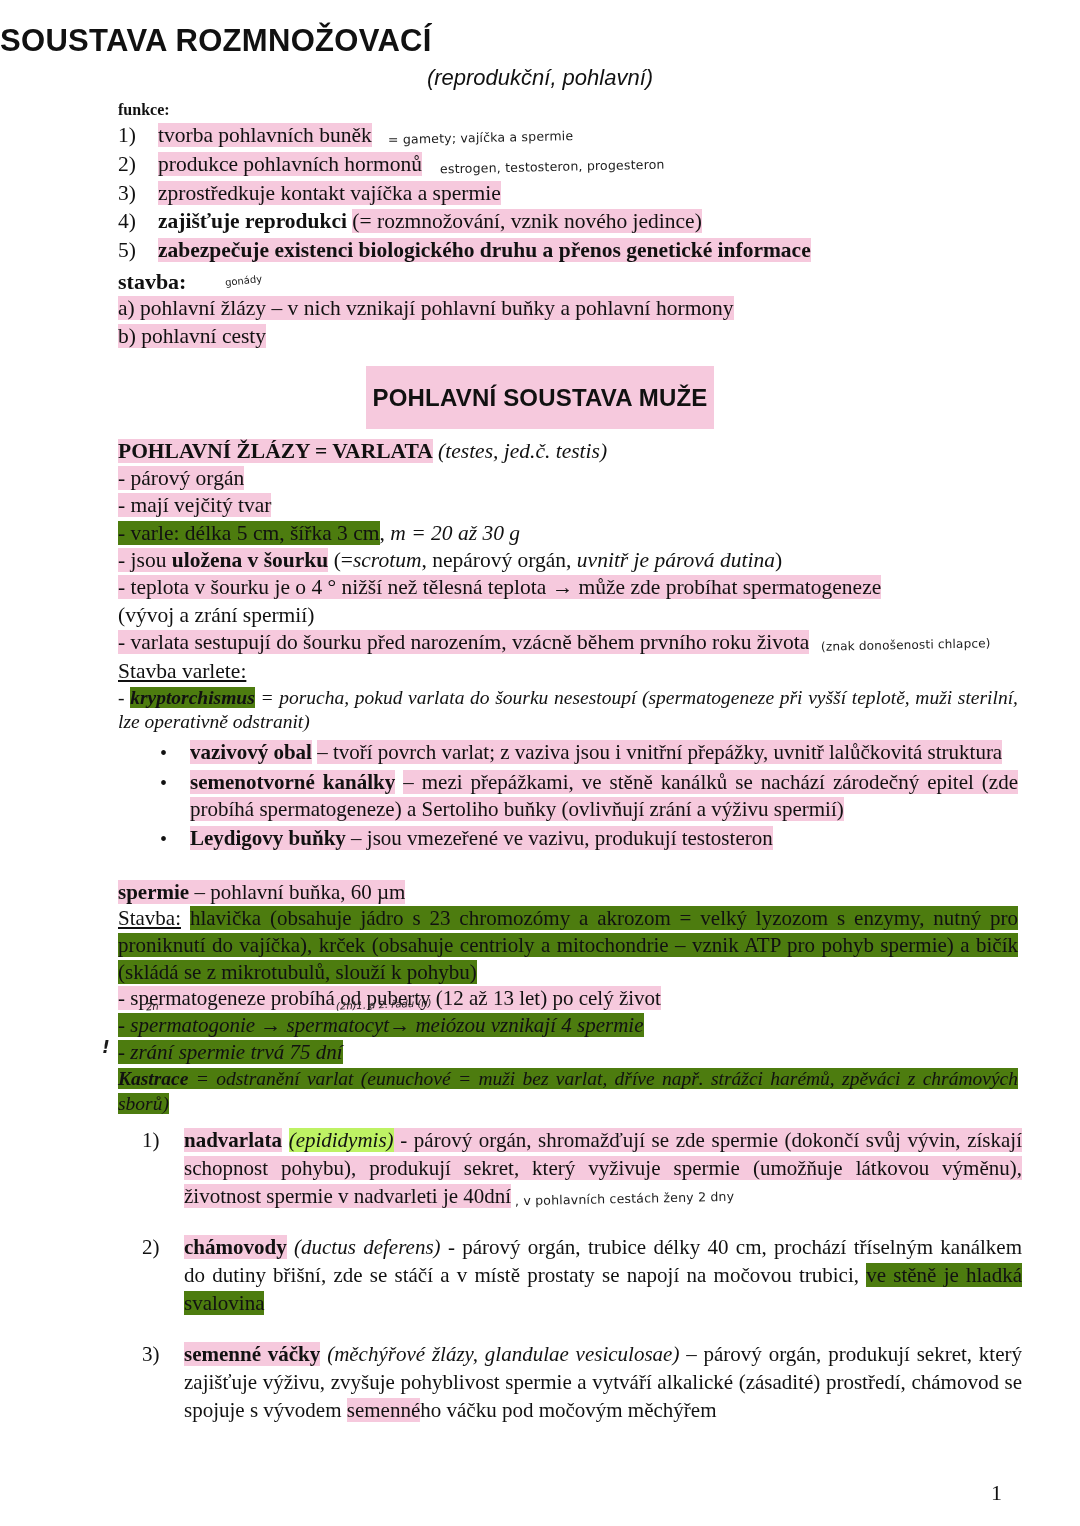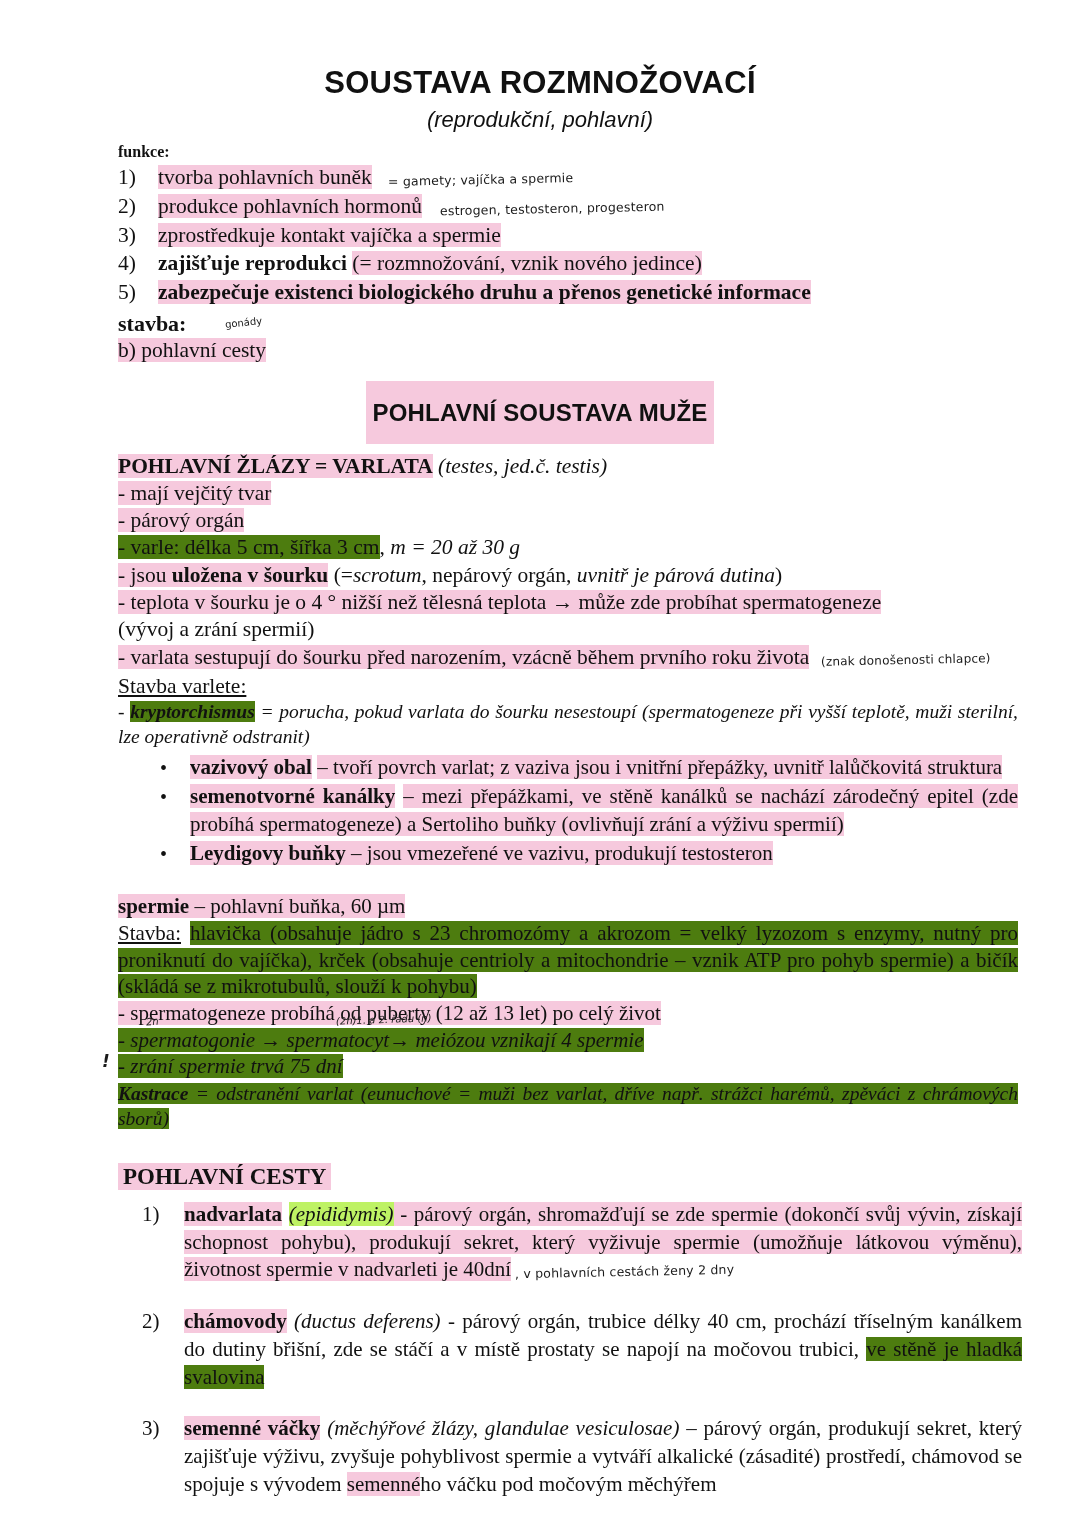--- a/index.html
+++ b/index.html
@@ -19,26 +19,26 @@
   .page {
     position: relative;
     width: 1080px;
     height: 1526px;
     padding: 0;
     box-sizing: border-box;
   }
 
   
   .doc-title {
-    text-align: center;
+    text-align: left;
     font-family: "Liberation Sans", sans-serif;
     font-weight: bold;
     font-size: 31px;
     letter-spacing: 0.3px;
-    margin: 66px 0 0 0;
+    margin: 24px 0 0 0;
     line-height: 1.12;
   }
   .doc-subtitle {
     text-align: center;
     font-family: "Liberation Sans", sans-serif;
     font-style: italic;
     font-size: 22px;
     margin: 6px 0 0 0;
   }
 
@@ -185,40 +185,43 @@
       <span class="num">4)</span><span class="b">zajišťuje reprodukci</span><span> </span><span class="hl-pink">(= rozmnožování, vznik nového jedince)</span>
     </li>
     <li>
       <span class="num">5)</span><span class="b hl-pink">zabezpečuje existenci biologického druhu a přenos genetické informace</span>
     </li>
   </ol>
 
   <div class="stavba-label">stavba:</div>
   <div class="blk" style="position:relative; font-size:21.5px;">
     <p class="line">
+      <span class="hl-pink">a) pohlavní žlázy</span><span class="hl-pink"> </span><span class="hl-pink">– v nich vznikají pohlavní buňky a pohlavní hormony</span>
+    </p>
+    <p class="line">
       <span class="hl-pink">b) pohlavní cesty</span>
     </p>
     <span class="hand-abs hand-tiny" style="left:225px; top:-20px; transform:rotate(-6deg);">gonády</span>
   </div>
 
   <div style="margin-top:34px;">
     <div class="section-title">
       <span class="hl-pink" style="padding:18px 6px;">POHLAVNÍ SOUSTAVA MUŽE</span>
     </div>
   </div>
 
   <div class="blk" style="margin-top:26px; font-size:21.5px;">
     <p class="line">
       <span class="b hl-pink">POHLAVNÍ ŽLÁZY = VARLATA</span><span> </span><span class="it">(testes, jed.č. testis)</span>
     </p>
     <p class="line">
+      <span class="hl-pink">- párový orgán</span>
+    </p>
+    <p class="line">
       <span class="hl-pink">- mají vejčitý tvar</span>
-    </p>
-    <p class="line">
-      <span class="hl-pink">- párový orgán</span>
     </p>
     <p class="line">
       <span class="hl-cyan">- varle: délka 5 cm, šířka 3 cm</span><span>, </span><span class="it">m = 20 až 30 g</span>
     </p>
     <p class="line">
       <span class="hl-pink">- jsou </span><span class="b hl-pink">uložena v šourku</span><span> (=</span><span class="it">scrotum</span><span>, nepárový orgán, </span><span class="it">uvnitř je párová dutina</span><span>)</span>
     </p>
     <p class="line" style="text-align:justify;">
       <span class="hl-pink">-  teplota v šourku je o 4 °  nižší než tělesná teplota → může zde probíhat spermatogeneze</span>
     </p>
@@ -266,25 +269,20 @@
     </p>
     <p class="line it" style="position:relative;">
       <span class="hand-abs" style="left:-16px; top:-2px; font-size:17px; font-weight:bold;">!</span>
       <span class="hl-cyan">- zrání spermie trvá 75 dní</span>
     </p>
     <p class="line it" style="font-size:19.5px; line-height:1.28; text-align:justify; margin-top:2px;">
       <span class="b hl-cyan">Kastrace</span><span class="hl-cyan"> </span><span class="hl-cyan">= odstranění varlat (eunuchové = muži bez varlat, dříve např. strážci harémů, zpěváci z chrámových sborů)</span>
     </p>
   </div>
 
-  <div class="blk" style="margin-top:30px;">
-    <p class="line">
-      <span class="b hl-pink" style="font-size:23px; padding:1px 5px;">POHLAVNÍ CESTY</span>
-    </p>
-  </div>
 
   <ol class="cesty">
     <li>
       <span class="num">1)</span><span class="b hl-pink">nadvarlata</span><span> </span><span class="it hl-cream">(epididymis)</span><span class="hl-pink"> </span><span class="hl-pink">- párový orgán, shromažďují se zde spermie (dokončí svůj vývin, získají schopnost pohybu), produkují sekret, který vyživuje spermie (umožňuje látkovou výměnu), životnost spermie v nadvarleti je 40dní</span><span class="hand" style="margin-left:4px; font-size:12.5px;">, v pohlavních cestách ženy 2 dny</span>
     </li>
     <li>
       <span class="num">2)</span><span class="b hl-pink">chámovody</span><span> </span><span class="it">(ductus deferens)</span><span> </span><span>- párový orgán, trubice délky 40 cm, prochází tříselným kanálkem do dutiny břišní, zde se stáčí a v místě prostaty se napojí na močovou trubici, <span class="hl-cyan">ve stěně je hladká svalovina</span></span>
     </li>
     <li>
       <span class="num">3)</span><span class="b hl-pink">semenné váčky</span><span> </span><span class="it">(měchýřové žlázy, glandulae vesiculosae)</span><span> </span><span>– párový orgán, produkují sekret, který zajišťuje výživu, zvyšuje pohyblivost spermie a vytváří alkalické (zásadité) prostředí, chámovod se spojuje s vývodem <span class="hl-pink">semenné</span>ho váčku pod močovým měchýřem</span>

